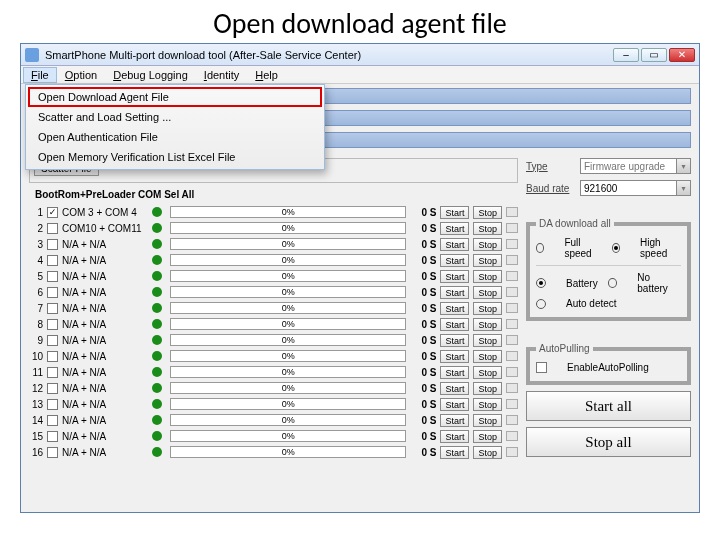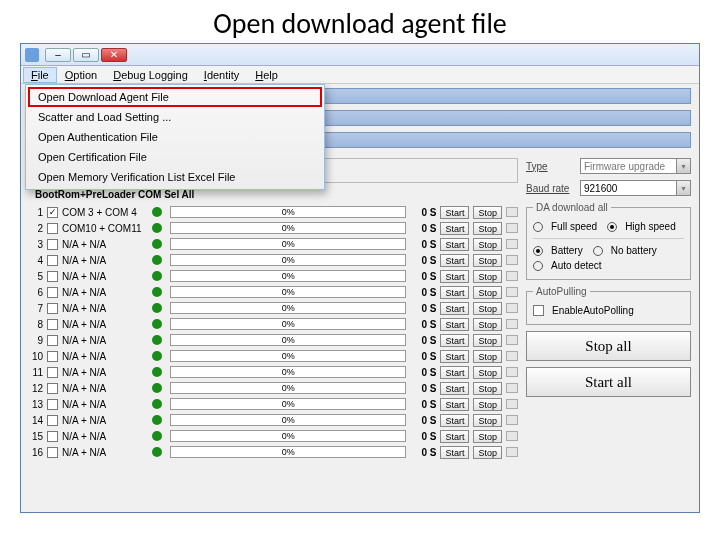--- a/index.html
+++ b/index.html
@@ -35,57 +35,57 @@
   .row .dot { width:10px; height:10px; border-radius:50%; background:#1a8c1a; }
   .row .progress { flex:1; height:12px; border:1px solid #999; background:#fff; margin:0 4px; text-align:center; font-size:9px; line-height:10px; }
   .row .secs { width:22px; text-align:right;font-weight:bold; }
   .row .btn { border:1px solid #888; padding:0 4px; font-size:9px; background:linear-gradient(#fefefe,#e4e4e4); height:13px; line-height:12px; }
   .row .ind { width:12px; height:10px; background:#e6e6e6; border:1px solid #aaa; }
   .right { width:165px; display:flex; flex-direction:column; gap:6px; font-size:10px; }
   .setting-row { display:flex; align-items:center; gap:4px; }
   .setting-row label { width:50px; color:#444;text-decoration:underline; }
   .input-like { flex:1; border:1px solid #888; background:#fff; height:16px; padding:0 3px; display:flex; align-items:center; color:#777; position:relative; }
   .input-like .arrow { position:absolute; right:0; top:0; width:14px; height:100%; border-left:1px solid #888; background:linear-gradient(#eee,#ccc); display:flex; align-items:center; justify-content:center; font-size:8px; }
-  fieldset.group { border:1px solid #a3a3a3; padding:6px; }
+  fieldset.group { border:4px solid #a3a3a3; padding:6px;margin-top:16px; }
   fieldset.group legend { font-size:10px; padding:0 3px; color:#555; }
-  .radio-row { display:flex; align-items:center; gap:8px; margin:2px 0; }
+  .radio-row { display:flex; align-items:center; gap:20px; margin:2px 0; }
   .radio { width:10px; height:10px; border:1px solid #555; border-radius:50%; display:inline-flex; align-items:center; justify-content:center; }
   .radio.on::after { content:""; width:4px; height:4px; background:#000; border-radius:50%; }
   .big-btn { border:1px solid #888; background:linear-gradient(#fefefe,#e4e4e4); height:30px; display:flex; align-items:center; justify-content:center; font-size:15px; font-family: "Times New Roman", serif; }
   .scan-btn { border:1px solid #888; background:linear-gradient(#fefefe,#e4e4e4); height:18px; display:flex; align-items:center; justify-content:center; font-size:11px; }
   .rows-container { display:flex; flex-direction:column; gap:0px; }
 </style>
 </head>
 <body>
 
 <div class="slide-title">Open download agent file</div>
 
 <div class="window">
   <div class="titlebar">
     <span class="icon"></span>
+    <span class="title">SmartPhone Multi-port download tool (After-Sale Service Center)</span>
     <div class="winbtns">
       <span class="winbtn">–</span>
       <span class="winbtn">▭</span>
       <span class="winbtn close">✕</span>
     </div>
   </div>
 
   <div class="menubar">
     <span class="menuitem open">File</span>
     <span class="menuitem">Option</span>
     <span class="menuitem">Debug Logging</span>
     <span class="menuitem">Identity</span>
     <span class="menuitem">Help</span>
   </div>
 
   <div class="dropdown">
     <div class="dropitem highlight">Open Download Agent File</div>
     <div class="dropitem">Scatter and Load Setting ...</div>
     <div class="dropitem">Open Authentication File</div>
-    <div class="dropitem">Open Certification File</div>
     <div class="dropitem">Open Memory Verification List Excel File</div>
   </div>
 
   <div class="bars">
     <div class="bluebar"></div>
     <div class="bluebar"></div>
     <div class="bluebar"></div>
   </div>
 
   <div class="body">
@@ -324,17 +324,17 @@
       </fieldset>
 
       <fieldset class="group">
         <legend>AutoPulling</legend>
         <span class="radio-row">
             <span class="chk" style="width:11px;height:11px;border:1px solid #777;background:#fff"></span>
             <span>EnableAutoPolling</span>
           </span>
       </fieldset>
 
+      <div class="big-btn">Start all</div>
       <div class="big-btn">Stop all</div>
-      <div class="big-btn">Start all</div>
     </div>
   </div>
 </div>
 
 </body></html>

